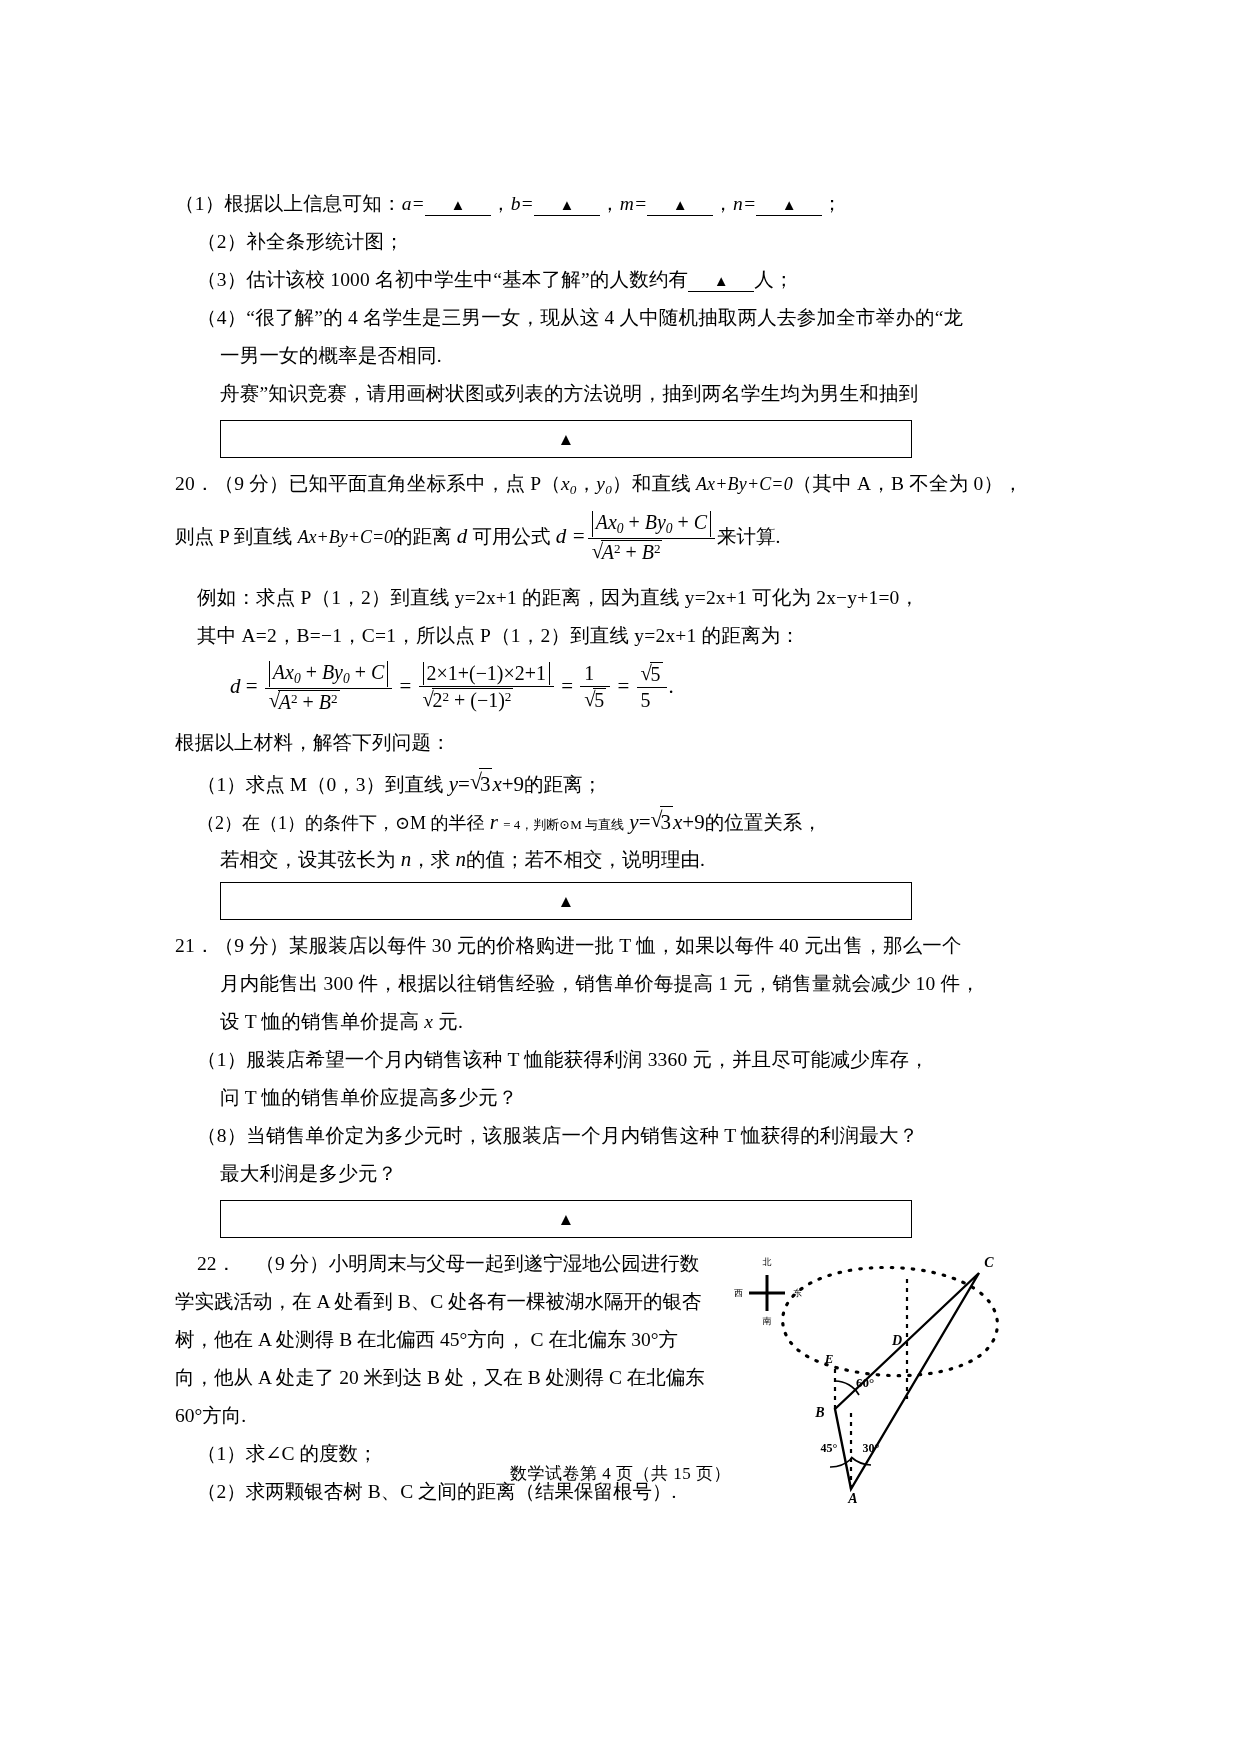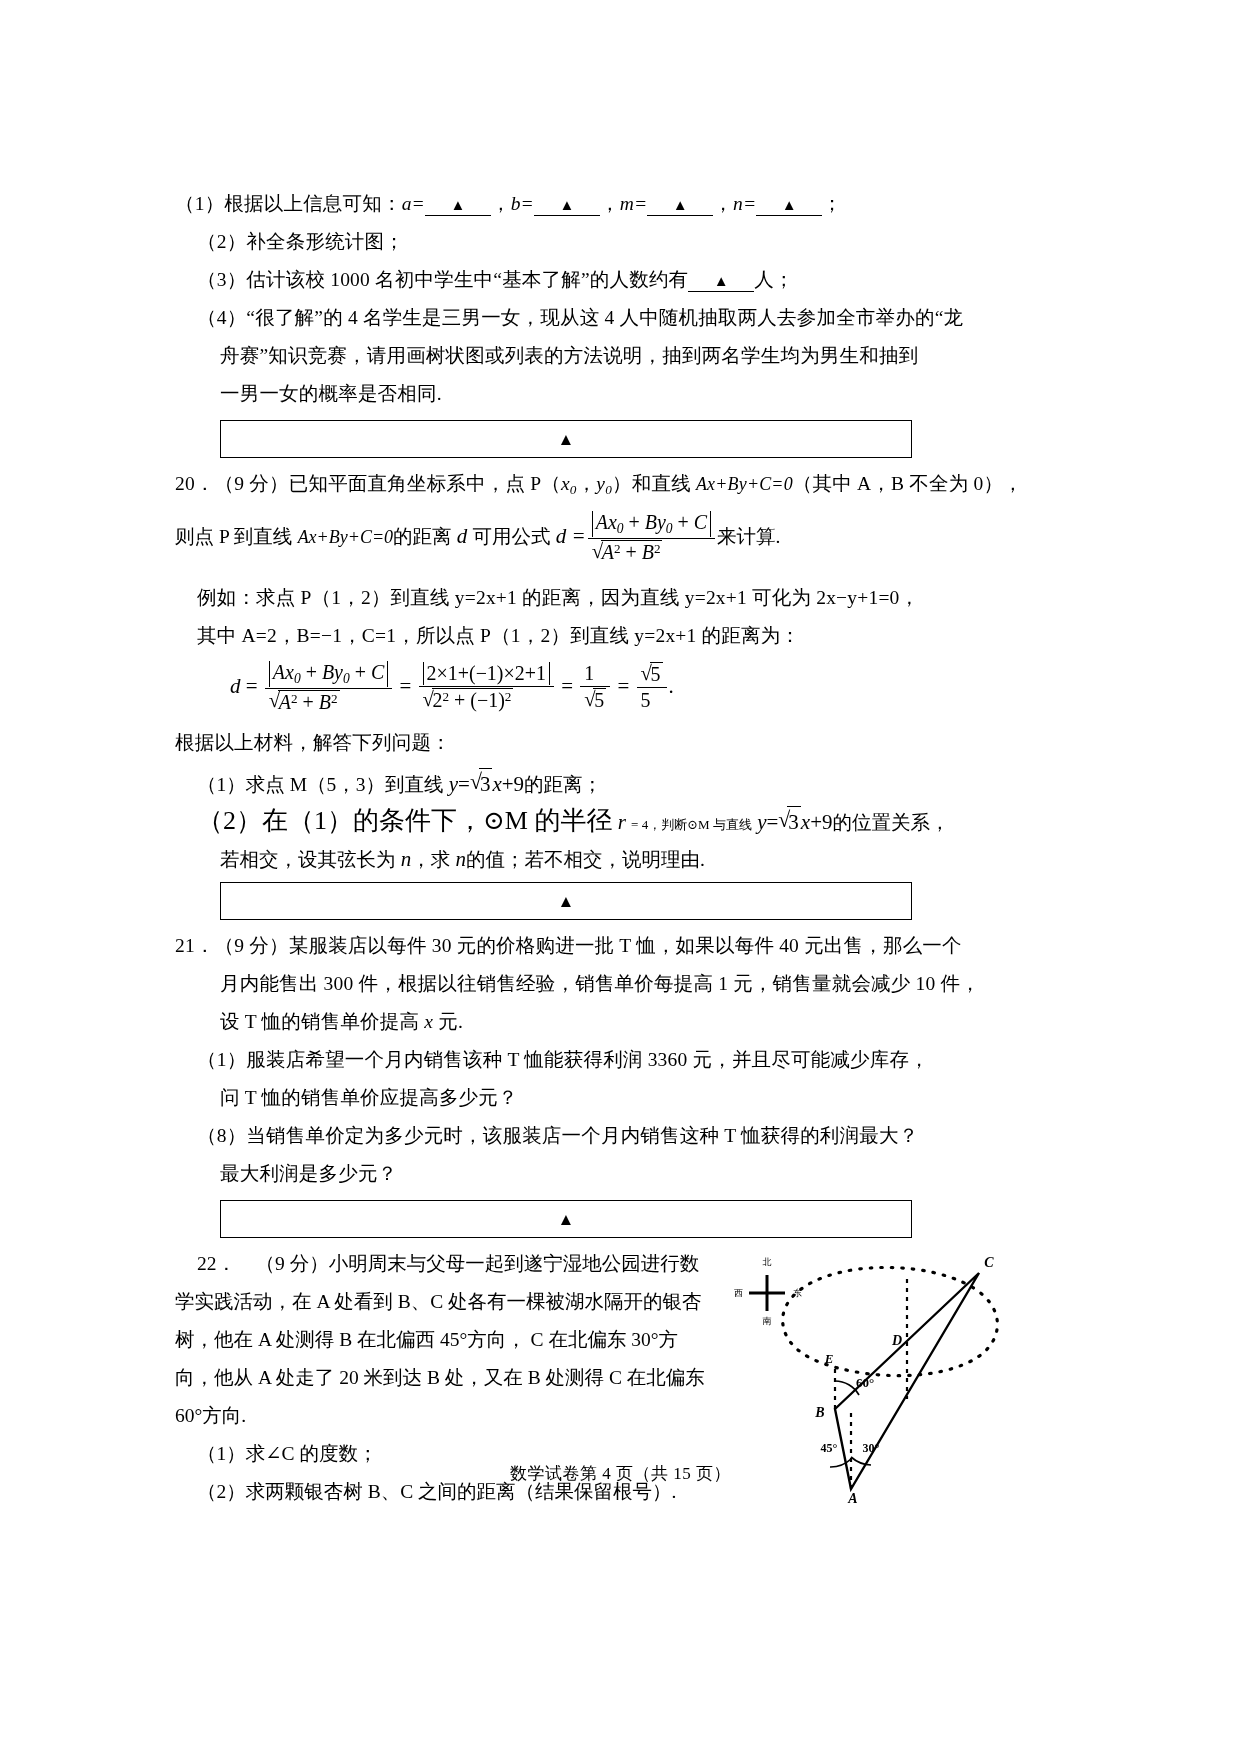--- a/index.html
+++ b/index.html
@@ -140,22 +140,22 @@
       <span>（1）根据以上信息可知：</span><span class="mi">a=</span><span class="fillblank">▲</span><span>，</span><span class="mi">b=</span><span class="fillblank">▲</span><span>，</span><span class="mi">m=</span><span class="fillblank">▲</span><span>，</span><span class="mi">n=</span><span class="fillblank">▲</span><span>；</span>
     </div>
 
     <div class="line indent1">（2）补全条形统计图；</div>
 
     <div class="line indent1">
       <span>（3）估计该校 1000 名初中学生中“基本了解”的人数约有</span><span class="fillblank">▲</span><span>人；</span>
     </div>
 
     <div class="line indent1">（4）“很了解”的 4 名学生是三男一女，现从这 4 人中随机抽取两人去参加全市举办的“龙</div>
+    <div class="line indent2">一男一女的概率是否相同.</div>
     <div class="line indent2">舟赛”知识竞赛，请用画树状图或列表的方法说明，抽到两名学生均为男生和抽到</div>
-    <div class="line indent2">一男一女的概率是否相同.</div>
 
     <div class="ans-box">
       <span class="tri-c">▲</span>
     </div>
 
     <div class="line q-head" style="padding-left:0">
       <span>20．</span><span>（9 分）</span><span>已知平面直角坐标系中，点 P（</span><span class="mi">x</span><span class="sub mi">0</span><span>，</span><span class="mi">y</span><span class="sub mi">0</span><span>）和直线</span>&nbsp;<span class="mi" style="font-size:0.92em">Ax+By+C=0</span><span>（其中 A，B 不全为 0），</span>
     </div>
 
     <div class="eqline" style="padding-left:0; margin-top:2px">
@@ -169,25 +169,25 @@
       <span class="mi">d</span> =
       <span class="frac"><span class="num"><span class="abs"><span class="mi">Ax</span><span class="sub mi">0</span> + <span class="mi">By</span><span class="sub mi">0</span> + <span class="mi">C</span></span></span><span class="den"><span class="sqrt"><span class="rad"><span class="mi">A</span><span class="sup">2</span> + <span class="mi">B</span><span class="sup">2</span></span></span></span></span> =
       <span class="frac"><span class="num"><span class="abs">2×1+(−1)×2+1</span></span><span class="den"><span class="sqrt"><span class="rad">2<span class="sup">2</span> + (−1)<span class="sup">2</span></span></span></span></span> =
       <span class="frac"><span class="num">1</span><span class="den"><span class="sqrt"><span class="rad">5</span></span></span></span> =
       <span class="frac"><span class="num"><span class="sqrt"><span class="rad">5</span></span></span><span class="den">5</span></span><span>.</span>
     </div>
 
     <div class="line" style="padding-left:0; margin-top:10px">根据以上材料，解答下列问题：</div>
 
     <div class="eqline indent1" style="margin-top:6px">
-      <span style="font-size:19.5px">（1）求点 M（5，3）到直线</span>&nbsp;<span class="mi">y</span><span>=</span><span class="sqrt"><span class="rad">3</span></span><span class="mi">x</span><span>+9</span><span style="font-size:19.5px">的距离；</span>
+      <span style="font-size:19.5px">（1）求点 M（0，3）到直线</span>&nbsp;<span class="mi">y</span><span>=</span><span class="sqrt"><span class="rad">3</span></span><span class="mi">x</span><span>+9</span><span style="font-size:19.5px">的距离；</span>
     </div>
 
     <div class="eqline indent1" style="margin-top:6px">
-      <span style="font-size:26px">（2）在（1）的条件下，⊙M 的半径</span>&nbsp;<span class="mi">r</span>&nbsp;<span style="font-size:13px">= 4，判断⊙M 与直线</span>&nbsp;<span class="mi">y</span><span>=</span><span class="sqrt"><span class="rad">3</span></span><span class="mi">x</span><span>+9</span><span style="font-size:19.5px">的位置关系，</span>
+      <span style="font-size:18px">（2）在（1）的条件下，⊙M 的半径</span>&nbsp;<span class="mi">r</span>&nbsp;<span style="font-size:13px">= 4，判断⊙M 与直线</span>&nbsp;<span class="mi">y</span><span>=</span><span class="sqrt"><span class="rad">3</span></span><span class="mi">x</span><span>+9</span><span style="font-size:19.5px">的位置关系，</span>
     </div>
 
     <div class="eqline indent2" style="margin-top:4px">
       <span style="font-size:19.5px">若相交，设其弦长为</span>&nbsp;<span class="mi">n</span><span style="font-size:19.5px">，求</span>&nbsp;<span class="mi">n</span><span style="font-size:19.5px">的值；若不相交，说明理由.</span>
     </div>
 
     <div class="ans-box">
       <span class="tri-c">▲</span>
     </div>
 

